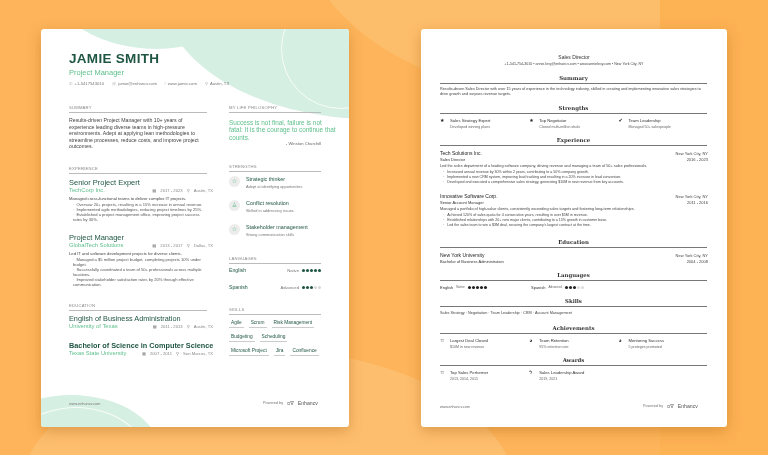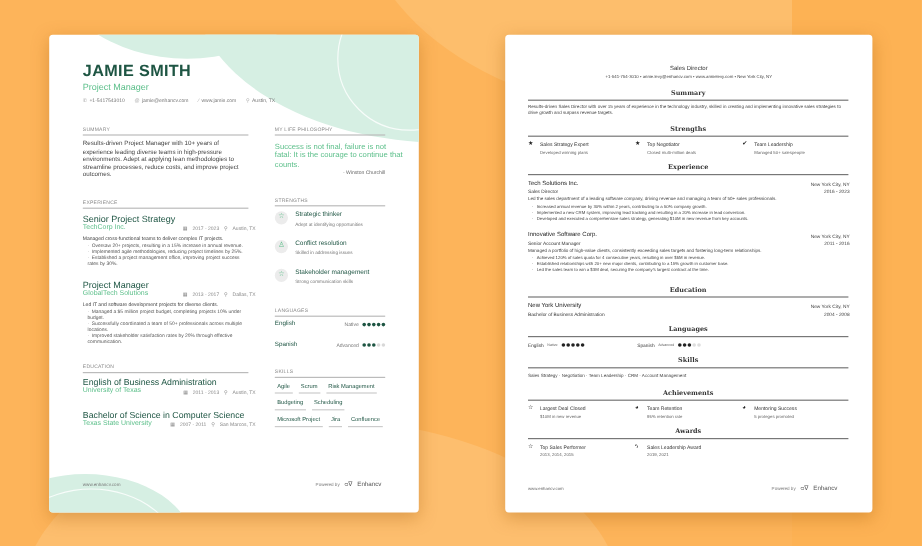--- a/index.html
+++ b/index.html
@@ -118,21 +118,21 @@
     <span><span class="ic">@</span><span>jamie@enhancv.com</span></span>
     <span><span class="ic">⁄</span><span>www.jamie.com</span></span>
     <span><span class="ic">⚲</span><span>Austin, TX</span></span>
   </div>
 
   <div class="l-sec-h" style="left:28px; top:76px; width:138px;">SUMMARY</div>
   <div class="l-para" style="left:28px; top:88px; width:140px;">Results-driven Project Manager with 10+ years of experience leading diverse teams in high-pressure environments. Adept at applying lean methodologies to streamline processes, reduce costs, and improve project outcomes.</div>
 
   <div class="l-sec-h" style="left:28px; top:137px; width:138px;">EXPERIENCE</div>
 
-  <div class="job-title" style="top:149px;">Senior Project Strategy</div>
+  <div class="job-title" style="top:149px;">Senior Project Expert</div>
   <div class="job-company" style="top:158px;">TechCorp Inc.</div>
   <div class="job-meta" style="top:159px;">
     <span>▦</span>
       <span>2017 - 2023</span>
     <span>⚲</span>
       <span>Austin, TX</span>
   </div>
   <div class="job-desc" style="top:167px;">Managed cross-functional teams to deliver complex IT projects.</div>
   <ul class="job-bullets" style="top:173px;">
     <li>Oversaw 20+ projects, resulting in a 15% increase in annual revenue.</li>
@@ -157,21 +157,21 @@
 
   <div class="l-sec-h" style="left:28px; top:274px; width:138px;">EDUCATION</div>
   <div class="edu-degree" style="top:285px;">English of Business Administration</div>
   <div class="edu-school" style="top:294px;">University of Texas</div>
   <div class="job-meta" style="top:295px;">
     <span>▦</span>
       <span>2011 - 2013</span>
     <span>⚲</span>
       <span>Austin, TX</span>
   </div>
-  <div class="edu-degree" style="top:312px;">Bachelor of Science in Computer Science</div>
+  <div class="edu-degree" style="top:312px;font-weight:bold;">Bachelor of Science in Computer Science</div>
   <div class="edu-school" style="top:321px;">Texas State University</div>
   <div class="job-meta" style="top:322px; left:100px; width:72px;">
     <span>▦</span>
       <span>2007 - 2011</span>
     <span>⚲</span>
       <span>San Marcos, TX</span>
   </div>
 
   <div class="l-sec-h" style="left:188px; top:76px; width:92px;">MY LIFE PHILOSOPHY</div>
   <div class="quote">Success is not final, failure is not fatal: It is the courage to continue that counts.</div>

